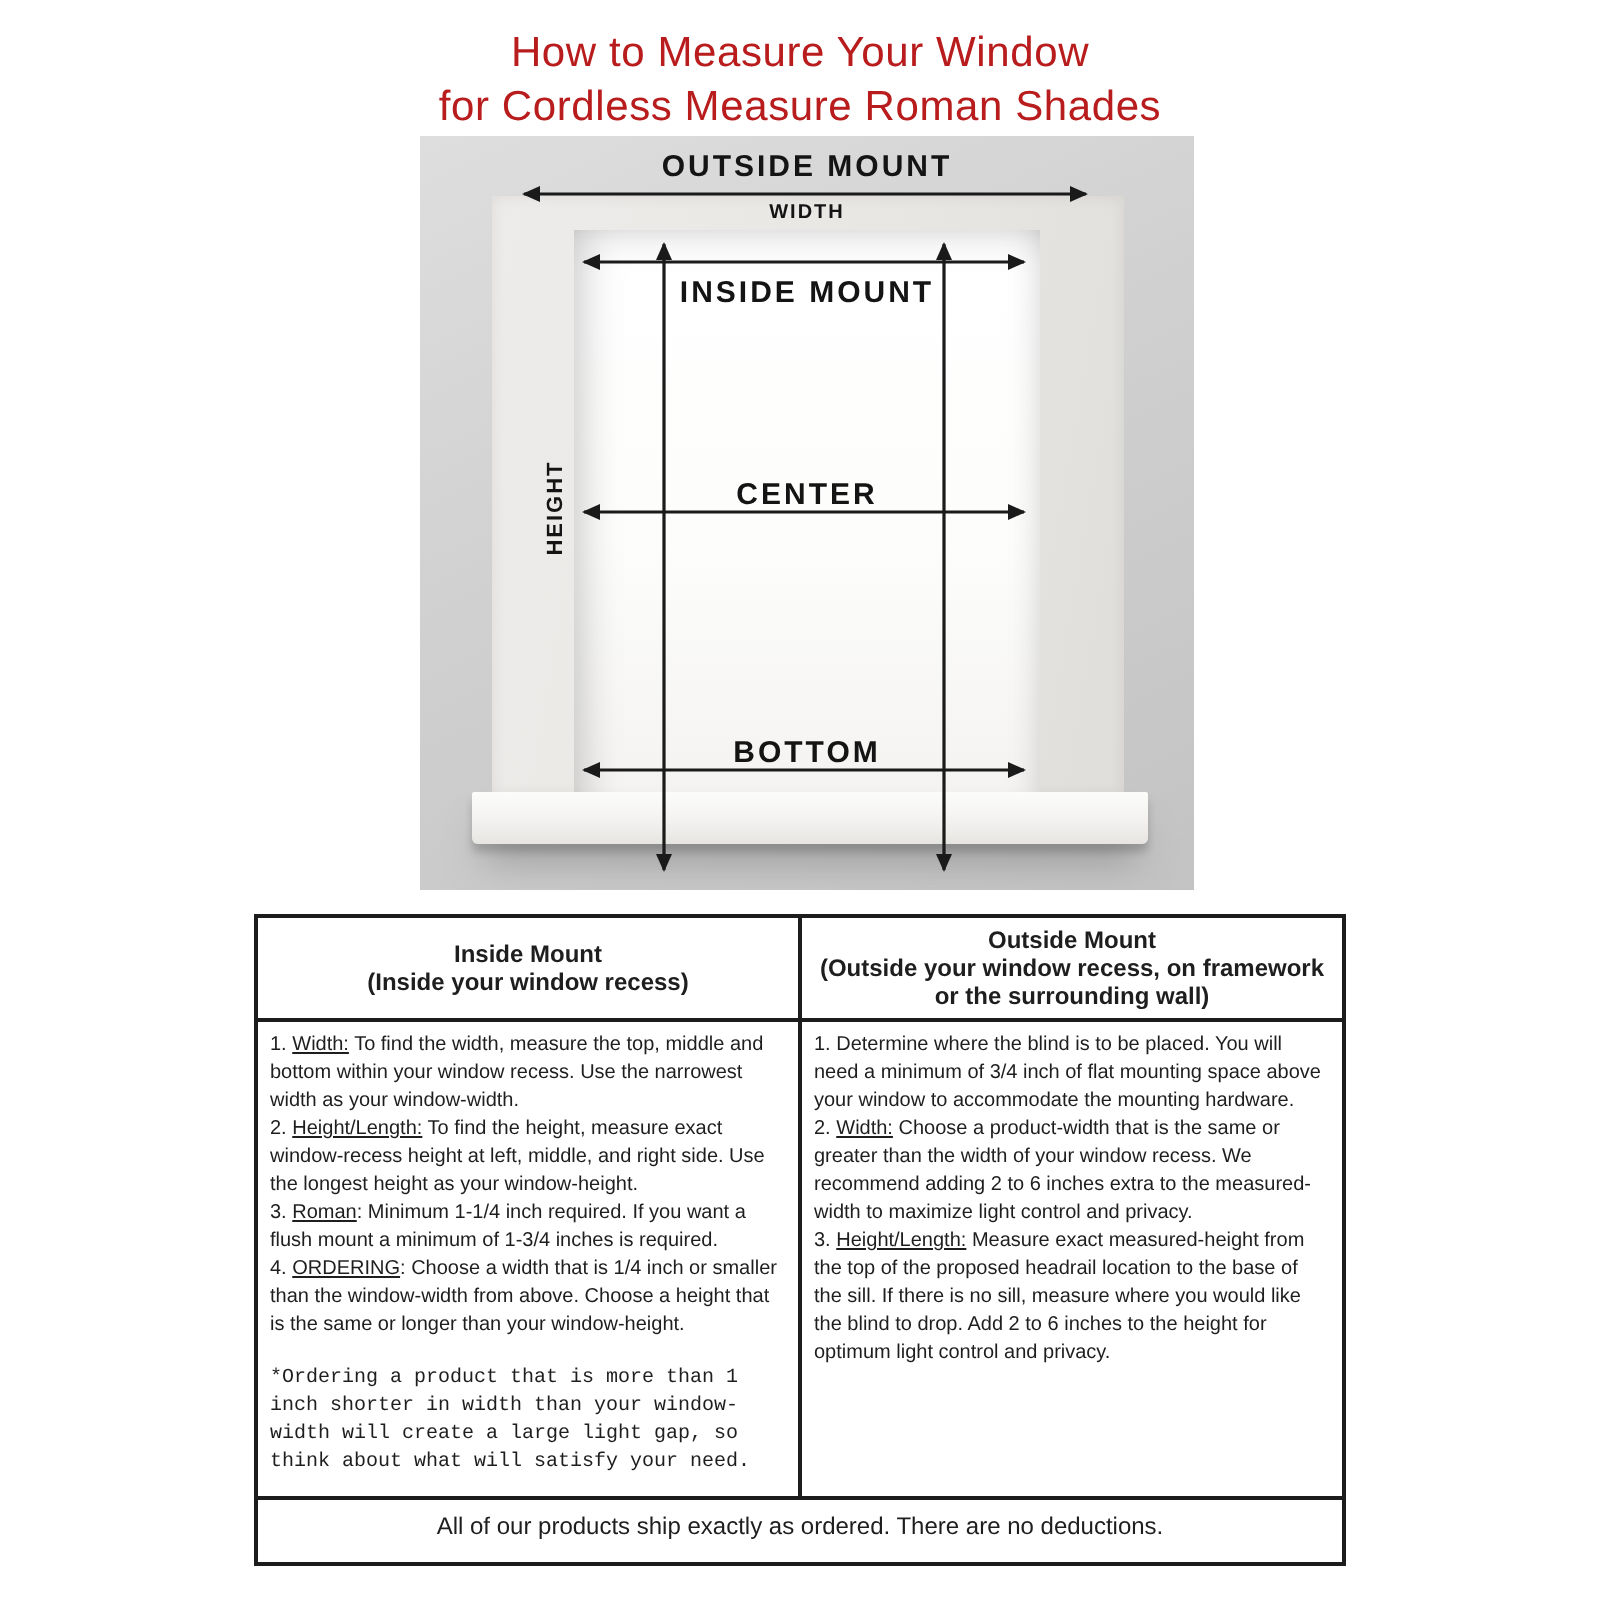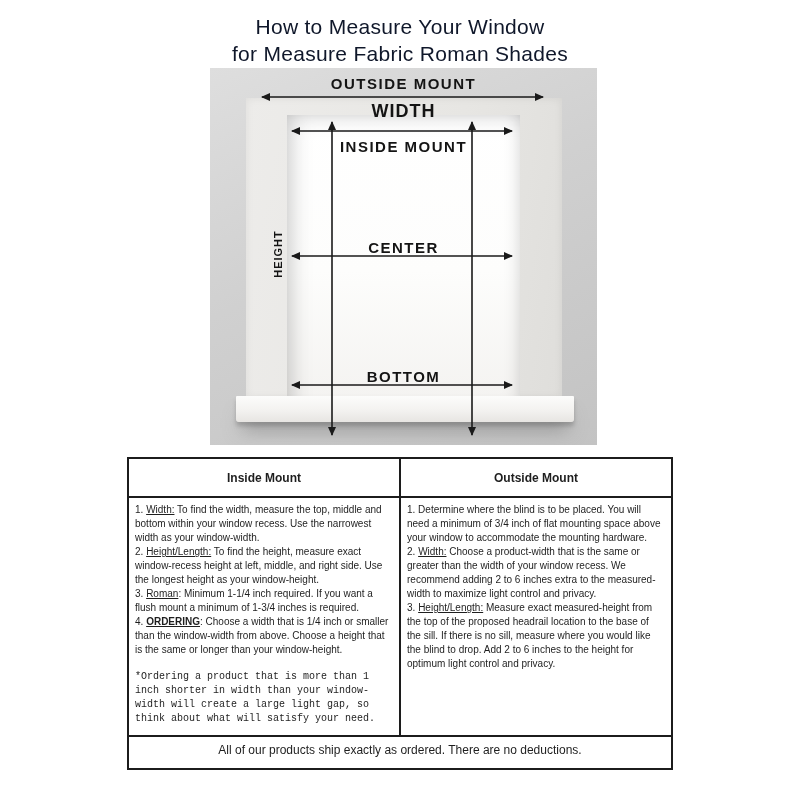--- a/index.html
+++ b/index.html
@@ -5,21 +5,21 @@
   html,body{margin:0;padding:0;}
   body{
     width:800px;height:800px;position:relative;background:#ffffff;
     font-family:"Liberation Sans", sans-serif;color:#1e1e1e;overflow:hidden;
   }
   [data-name]{box-sizing:border-box;}
 
   
   .title{
     position:absolute;top:13px;left:0;width:100%;text-align:center;
-    font-size:21px;line-height:27px;color:#0f172a;letter-spacing:.3px;
+    font-size:21px;line-height:27px;color:#b91c1c;letter-spacing:.3px;
   }
 
   
   .photo{
     position:absolute;left:210px;top:68px;width:387px;height:377px;
     background:linear-gradient(155deg,#dedede 0%,#d0d0d0 45%,#c3c3c3 100%);
     overflow:hidden;
   }
   .frame{
     position:absolute;left:36px;top:30px;width:316px;height:300px;
@@ -37,21 +37,21 @@
     background:linear-gradient(180deg,#fcfcfb 0%,#f3f2f0 55%,#e7e5e2 100%);
     border-radius:1px 1px 3px 3px;
     box-shadow:0 4px 4px rgba(0,0,0,.18), 0 14px 18px -6px rgba(110,110,110,.55);
   }
   .arrows{position:absolute;left:0;top:0;width:387px;height:377px;}
   .dlabel{
     position:absolute;left:0;width:100%;text-align:center;
     font-weight:bold;color:#141414;letter-spacing:1.5px;
   }
   .lbl-om{top:7px;font-size:15px;}
-  .lbl-width{top:33px;font-size:18px;letter-spacing:1px;}
+  .lbl-width{top:33px;font-size:10px;letter-spacing:1px;}
   .lbl-im{top:70px;font-size:15px;}
   .lbl-center{top:171px;font-size:15px;}
   .lbl-bottom{top:300px;font-size:15px;}
   .lbl-height{
     position:absolute;left:38px;top:180px;width:60px;text-align:center;
     font-size:11px;font-weight:bold;letter-spacing:1px;color:#141414;
     transform:rotate(-90deg);
   }
 
   
@@ -65,35 +65,35 @@
     text-align:center;font-weight:bold;font-size:12px;line-height:14px;
     padding:4px 8px;min-height:37px;
   }
   .thcell + .thcell{border-left:2px solid #1c1c1c;}
   .tbody{display:flex;}
   .tcell{flex:1;font-size:10px;line-height:14px;padding:5px 6px 9px;min-height:205px;}
   .tcell + .tcell{border-left:2px solid #1c1c1c;}
   .para{margin:0;}
   .para.gap{margin-top:13px;font-family:Liberation Mono, monospace;}
   .u{text-decoration:underline;}
-  .b{font-weight:bold;text-align:center;}
+  .b{font-weight:normal;text-align:center;}
   .tfoot{
     border-top:2px solid #1c1c1c;text-align:center;
     padding:6px 10px 8px;font-size:11.5px;line-height:15px;
   }
   .tfoot-heading{font-weight:normal;font-size:12px;margin-bottom:2px;}
 </style>
 </head>
 <body>
 
 <div class="page" data-name="page">
 
   <div class="title" data-name="page-title">
     <div data-name="title-line-1">How to Measure Your Window</div>
-    <div data-name="title-line-2">for Measure Fabric Roman Shades</div>
+    <div data-name="title-line-2">for Cordless Measure Roman Shades</div>
   </div>
 
   <div class="photo" data-name="window-measure-diagram">
     <div class="frame" data-name="window-frame"></div>
     <div class="recess" data-name="window-recess"></div>
     <div class="sill" data-name="window-sill"></div>
 
     <svg class="arrows" viewBox="0 0 387 377" data-name="measurement-arrows">
       <defs>
         <marker id="ah" markerWidth="9" markerHeight="8" refX="8" refY="4" orient="auto-start-reverse" markerUnits="userSpaceOnUse">
@@ -113,23 +113,25 @@
     <div class="dlabel lbl-im" data-name="inside-mount-label">INSIDE MOUNT</div>
     <div class="lbl-height" data-name="height-label">HEIGHT</div>
     <div class="dlabel lbl-bottom" data-name="bottom-label">BOTTOM</div>
     <div class="dlabel lbl-center" data-name="center-label">CENTER</div>
   </div>
 
   <div class="mtable" data-name="measuring-instructions-table">
     <div class="thead" data-name="table-header-row">
       <div class="thcell" data-name="inside-mount-header">
         <div data-name="inside-mount-header-title">Inside Mount</div>
+        <div data-name="inside-mount-header-subtitle">(Inside your window recess)</div>
       </div>
       <div class="thcell" data-name="outside-mount-header">
         <div data-name="outside-mount-header-title">Outside Mount</div>
+        <div data-name="outside-mount-header-subtitle">(Outside your window recess, on framework or the surrounding wall)</div>
       </div>
     </div>
     <div class="tbody" data-name="table-body-row">
       <div class="tcell" data-name="inside-mount-instructions">
           <div class="para" data-name="instruction-paragraph"><span>1. </span><span class="u">Width:</span><span> To find the width, measure the top, middle and bottom within your window recess. Use the narrowest width as your window-width.</span></div>
           <div class="para" data-name="instruction-paragraph"><span>2. </span><span class="u">Height/Length:</span><span> To find the height, measure exact window-recess height at left, middle, and right side. Use the longest height as your window-height.</span></div>
           <div class="para" data-name="instruction-paragraph"><span>3. </span><span class="u">Roman</span><span>: Minimum 1-1/4 inch required. If you want a flush mount a minimum of 1-3/4 inches is required.</span></div>
           <div class="para" data-name="instruction-paragraph"><span>4. </span><span class="u b">ORDERING</span><span>: Choose a width that is 1/4 inch or smaller than the window-width from above. Choose a height that is the same or longer than your window-height.</span></div>
           <div class="para gap" data-name="instruction-paragraph"><span>*Ordering a product that is more than 1 inch shorter in width than your window-width will create a large light gap, so think about what will satisfy your need.</span></div>
         </div>

